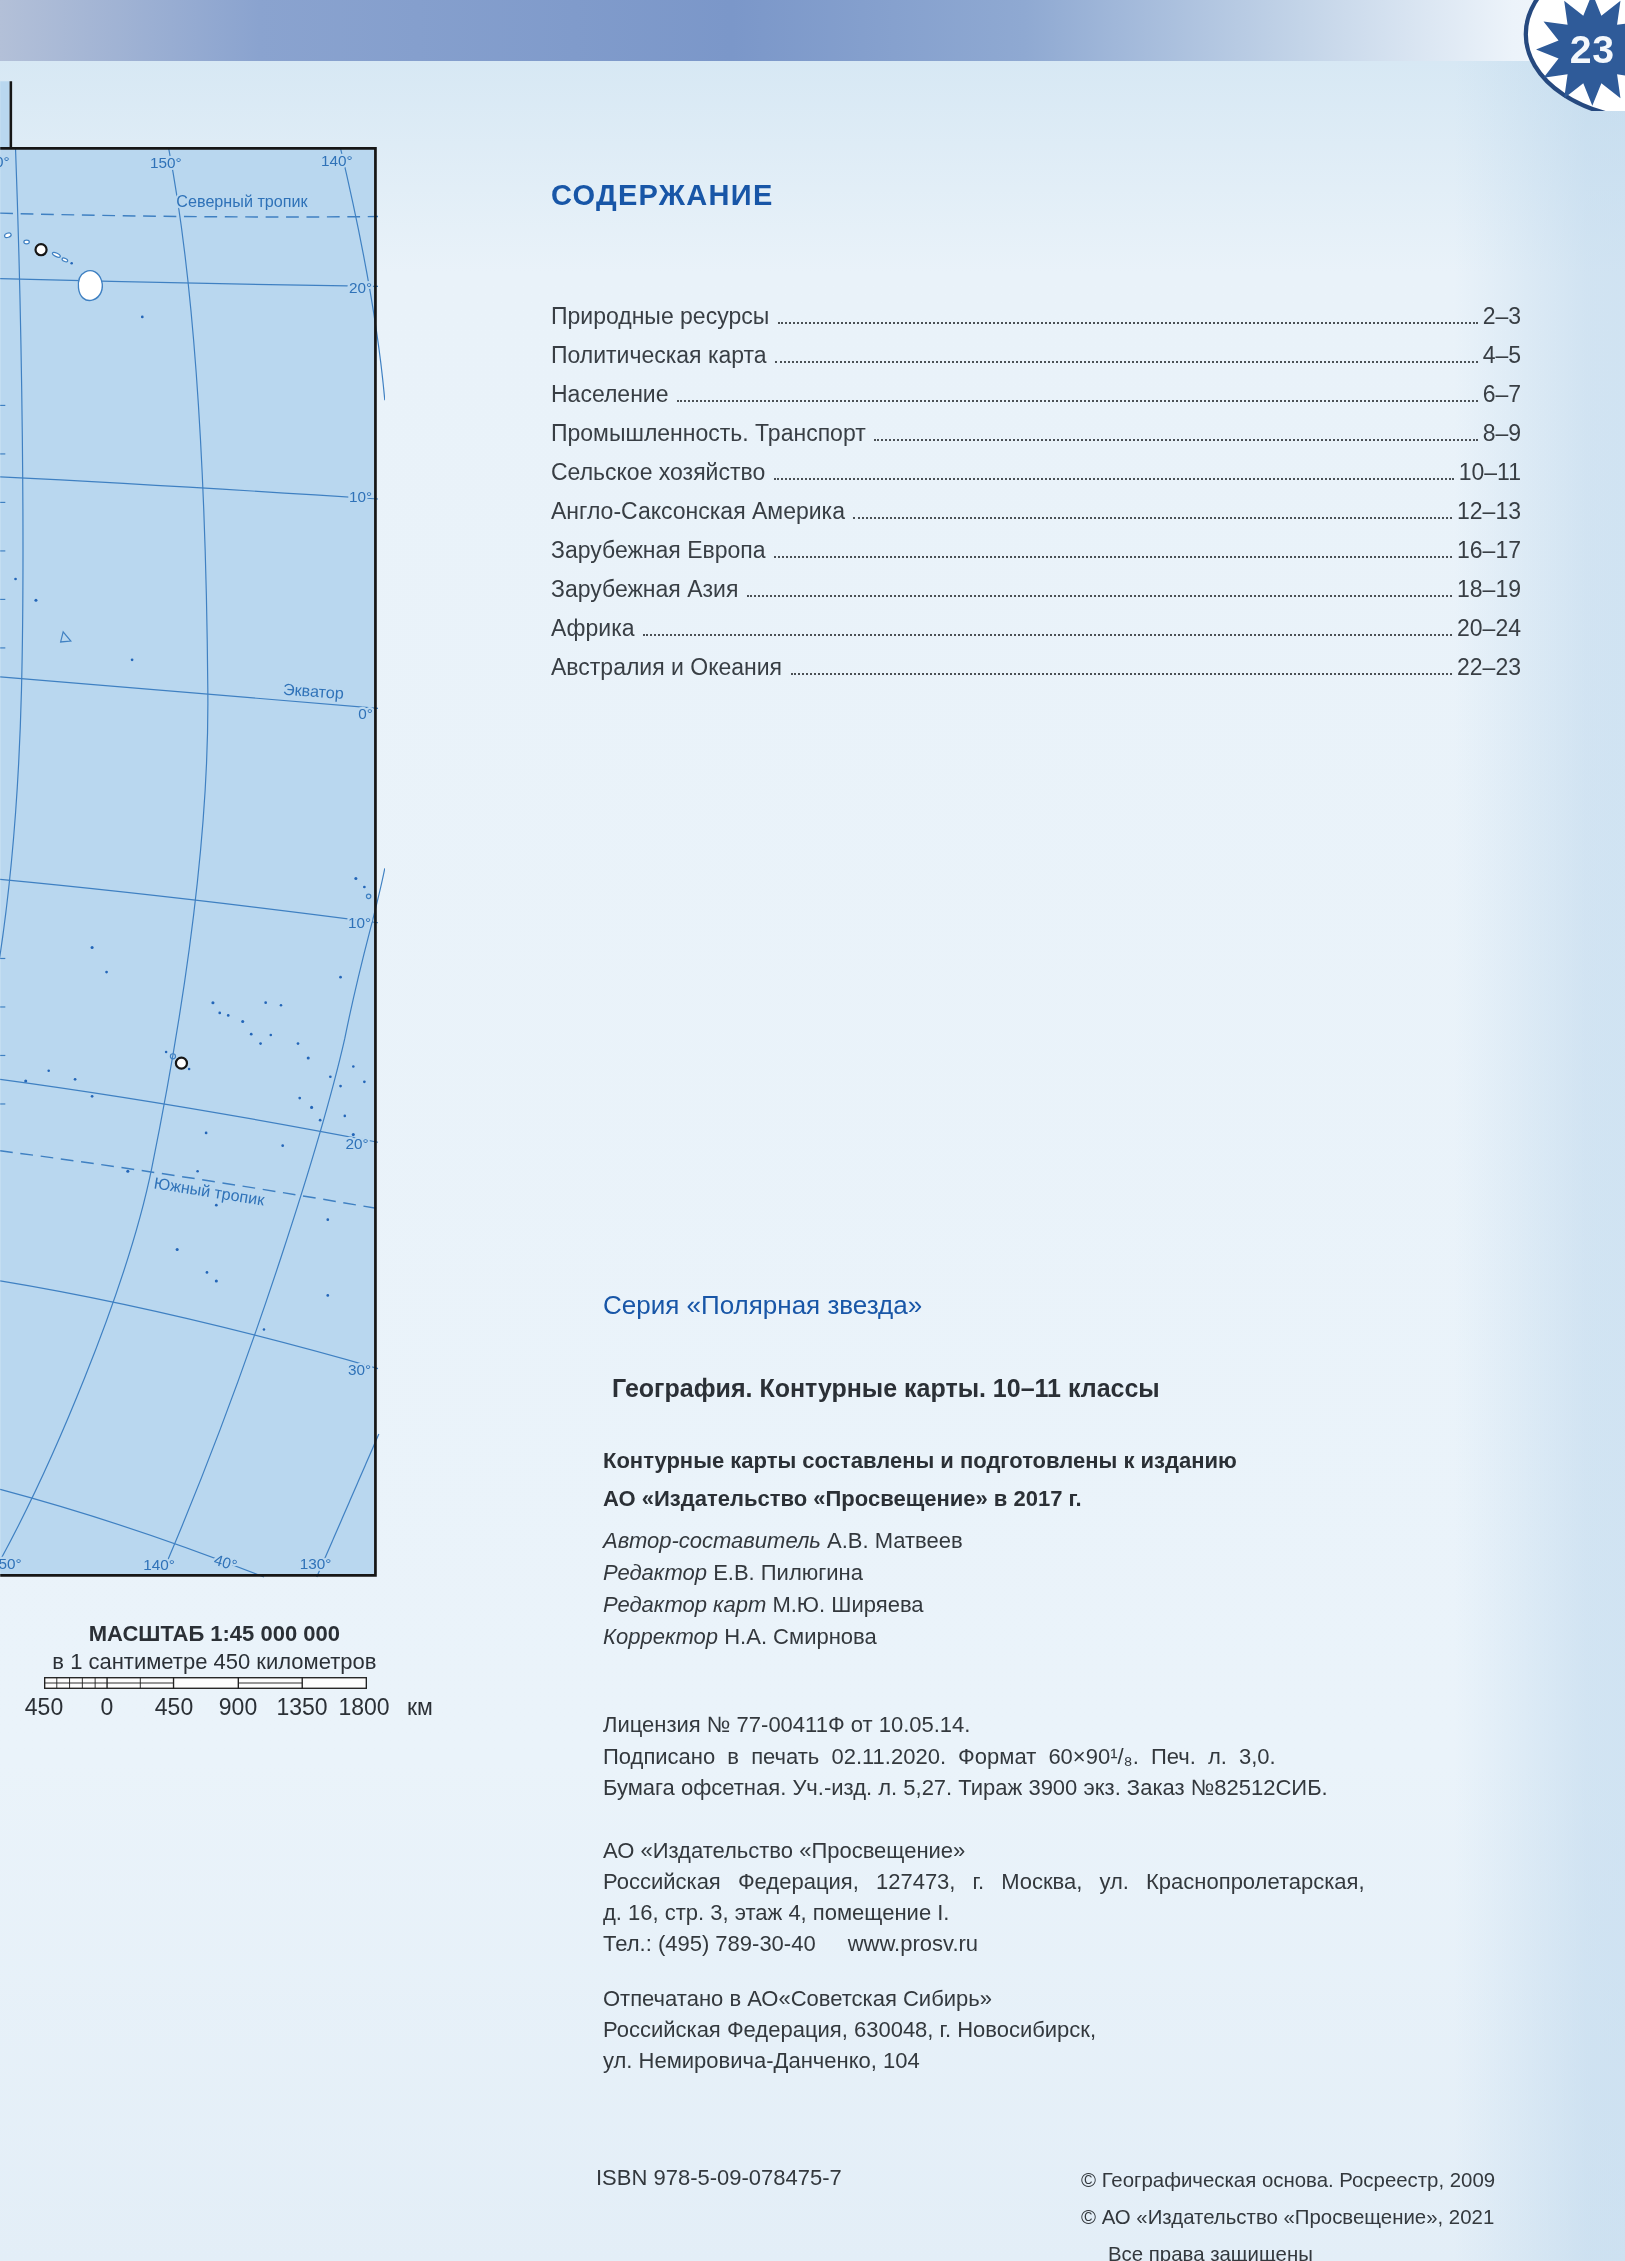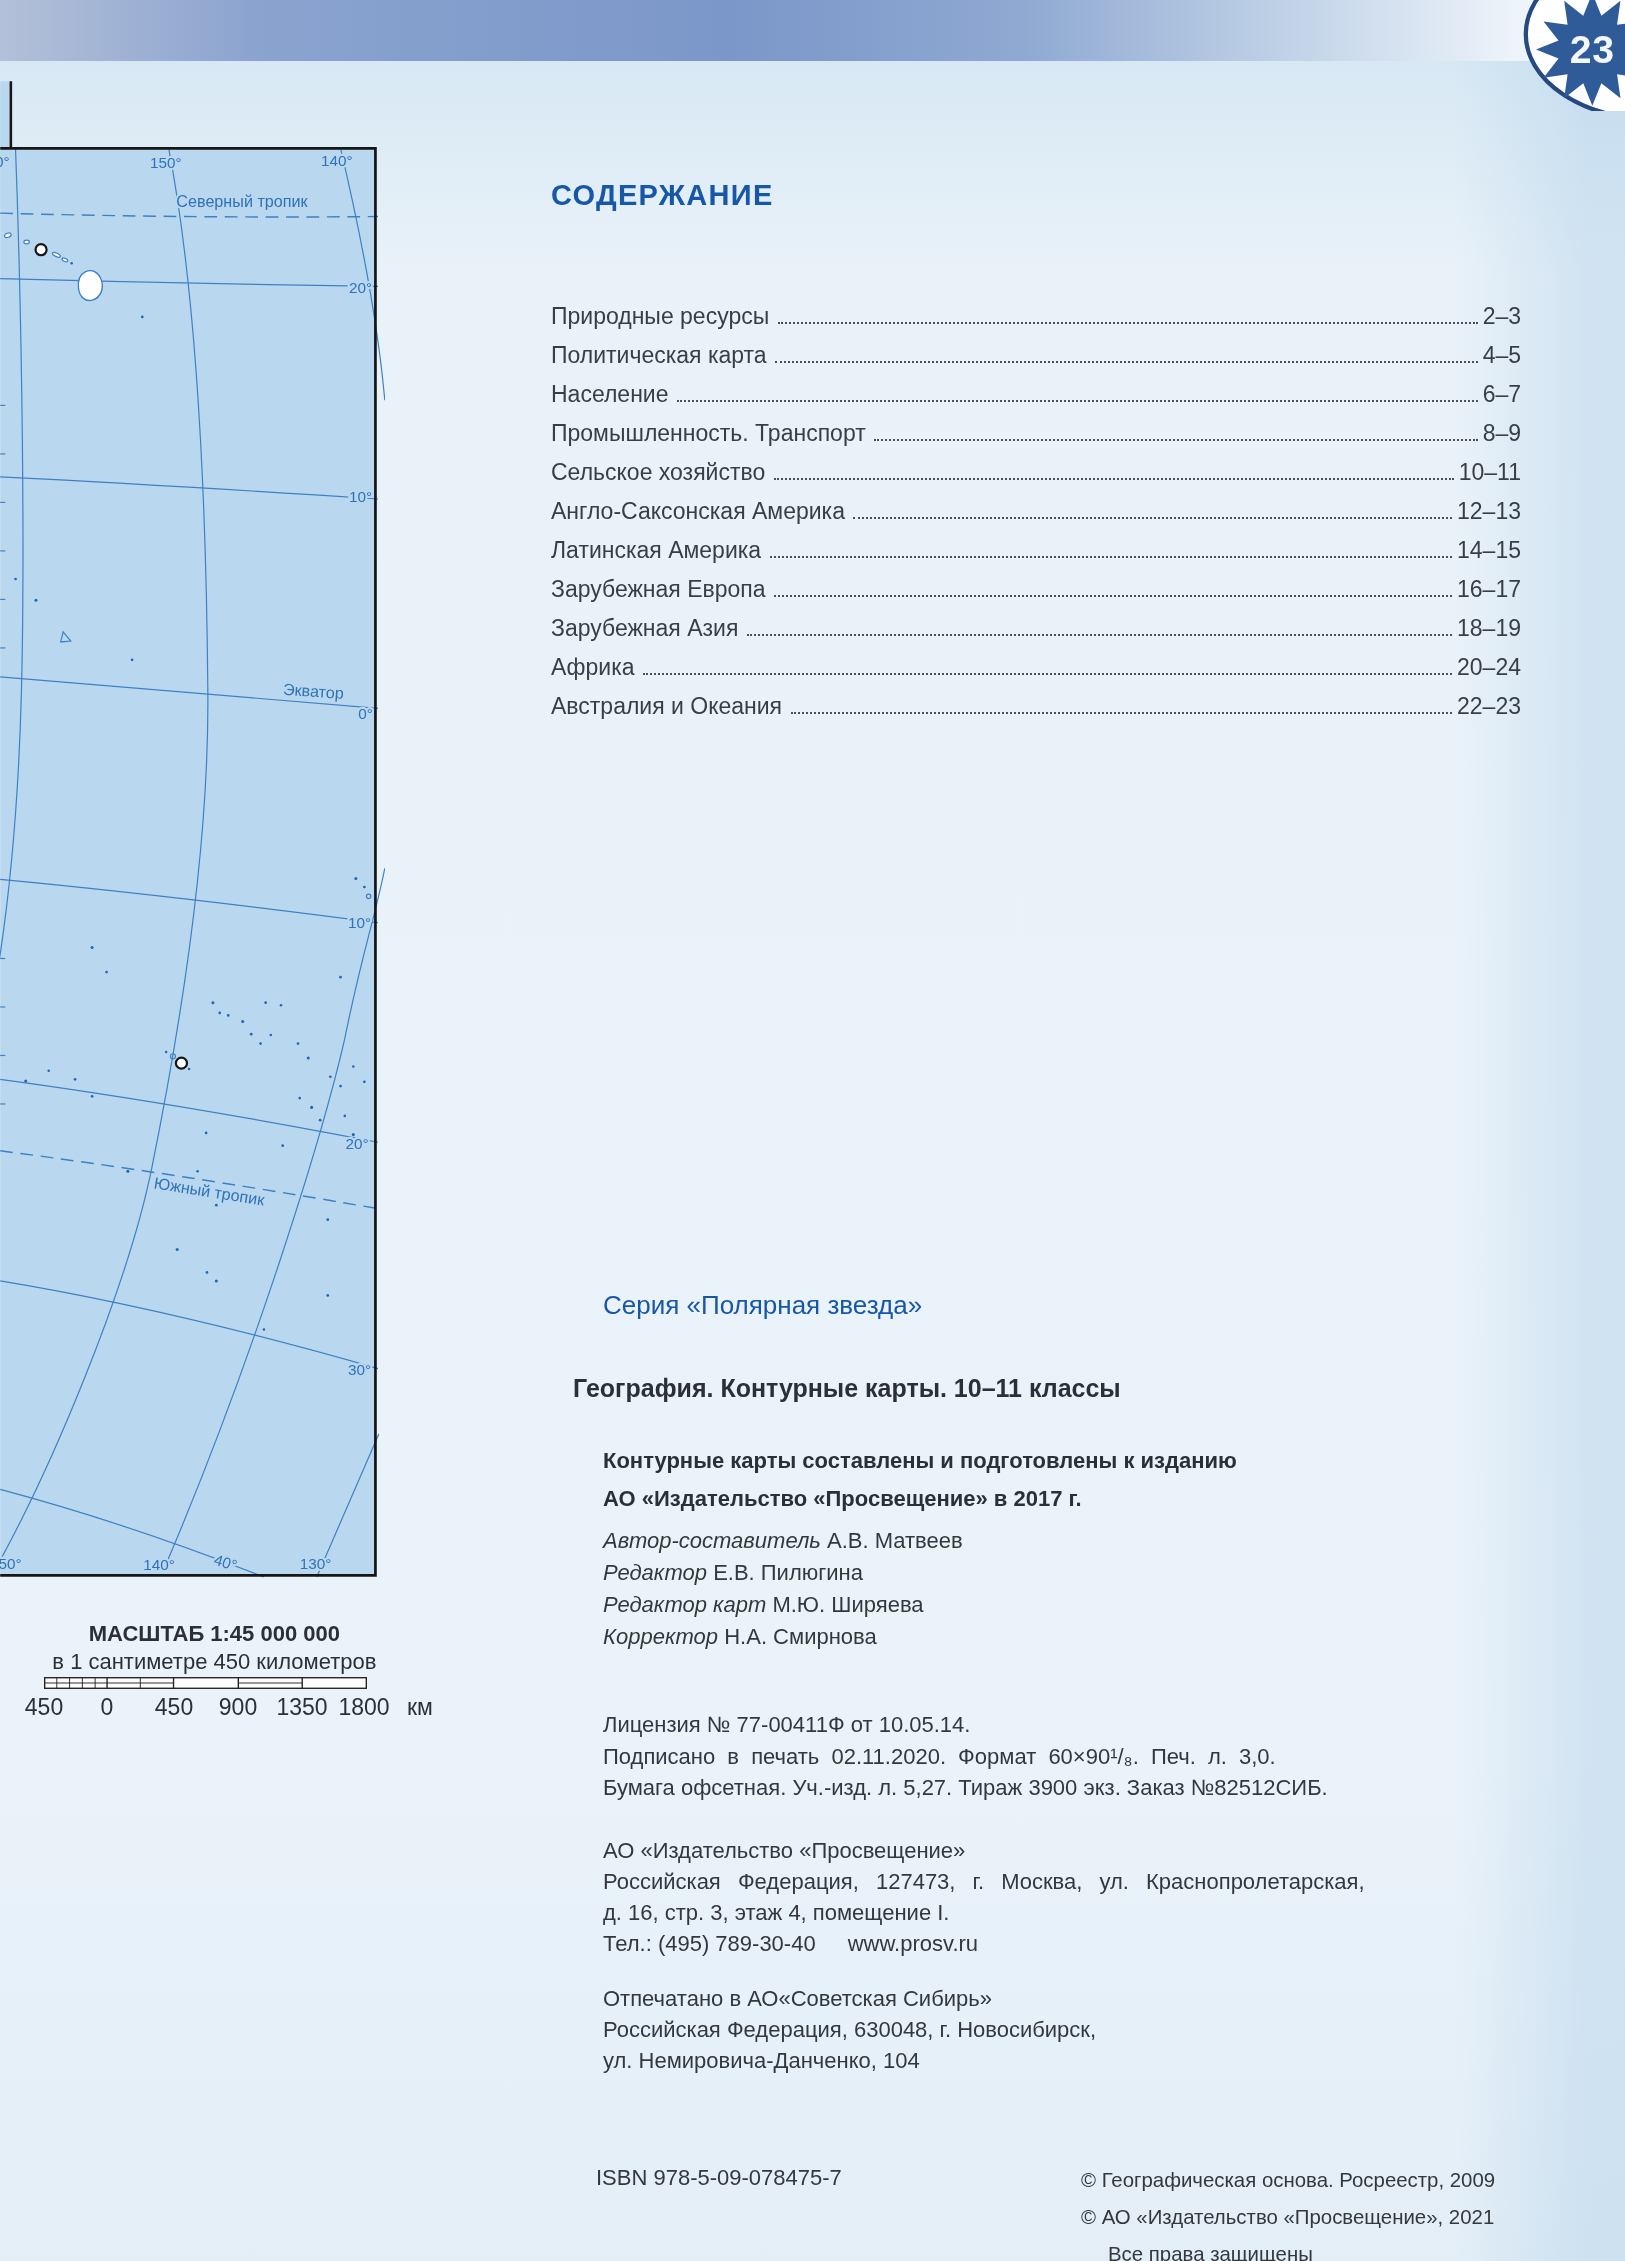--- a/index.html
+++ b/index.html
@@ -27,21 +27,21 @@
   .toc-heading{
     left:551px;top:179px;font-size:29px;font-weight:bold;letter-spacing:1.3px;color:#1856a7;
   }
   .toc{left:551px;top:291px;width:970px;}
   .toc-row{display:flex;align-items:flex-end;height:39px;font-size:23px;color:#383e44;}
   .toc-label{white-space:nowrap;}
   .toc-leader{flex:1;border-bottom:2.6px dotted #4a5055;margin:0 5.1px 6px 8.5px;min-width:25.5px;}
   .toc-pages{white-space:nowrap;text-align:right;}
   
   .series-title{left:603px;top:1290px;font-size:26px;font-weight:normal;color:#1856a7;}
-  .series-subtitle{left:573px;top:1374px;font-size:25px;font-weight:bold;color:#2b3036;text-align:right;}
+  .series-subtitle{left:612px;top:1374px;font-size:25px;font-weight:bold;color:#2b3036;text-align:right;}
   .prepared{left:603px;top:1442px;font-size:22px;font-weight:bold;color:#2b3036;line-height:38px;}
   .credits{left:603px;top:1525px;font-size:22px;color:#33383d;line-height:32px;}
   .credits .role{font-style:italic;text-align:right;}
   .imprint{left:603px;top:1709px;font-size:22px;color:#33383d;line-height:31.5px;}
   .imprint .wide{word-spacing:6px;}
   .publisher{left:603px;top:1835px;font-size:22px;color:#33383d;line-height:31px;width:928px;}
   .publisher .wide{word-spacing:11px;}
   .publisher .site{margin-left:32px;}
   .printedat{left:603px;top:1983px;font-size:22px;color:#33383d;line-height:31px;}
   
@@ -98,25 +98,20 @@
     </div>
     <div class="toc-row">
       <span class="toc-label">Сельское хозяйство</span>
       <span class="toc-leader"></span>
       <span class="toc-pages">10–11</span>
     </div>
     <div class="toc-row">
       <span class="toc-label">Англо-Саксонская Америка</span>
       <span class="toc-leader"></span>
       <span class="toc-pages">12–13</span>
-    </div>
-    <div class="toc-row">
-      <span class="toc-label">Латинская Америка</span>
-      <span class="toc-leader"></span>
-      <span class="toc-pages">14–15</span>
     </div>
     <div class="toc-row">
       <span class="toc-label">Зарубежная Европа</span>
       <span class="toc-leader"></span>
       <span class="toc-pages">16–17</span>
     </div>
     <div class="toc-row">
       <span class="toc-label">Зарубежная Азия</span>
       <span class="toc-leader"></span>
       <span class="toc-pages">18–19</span>

